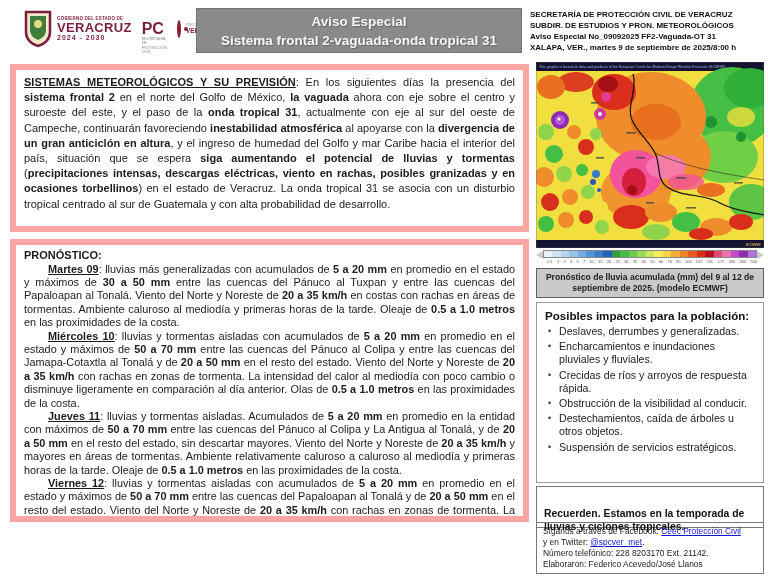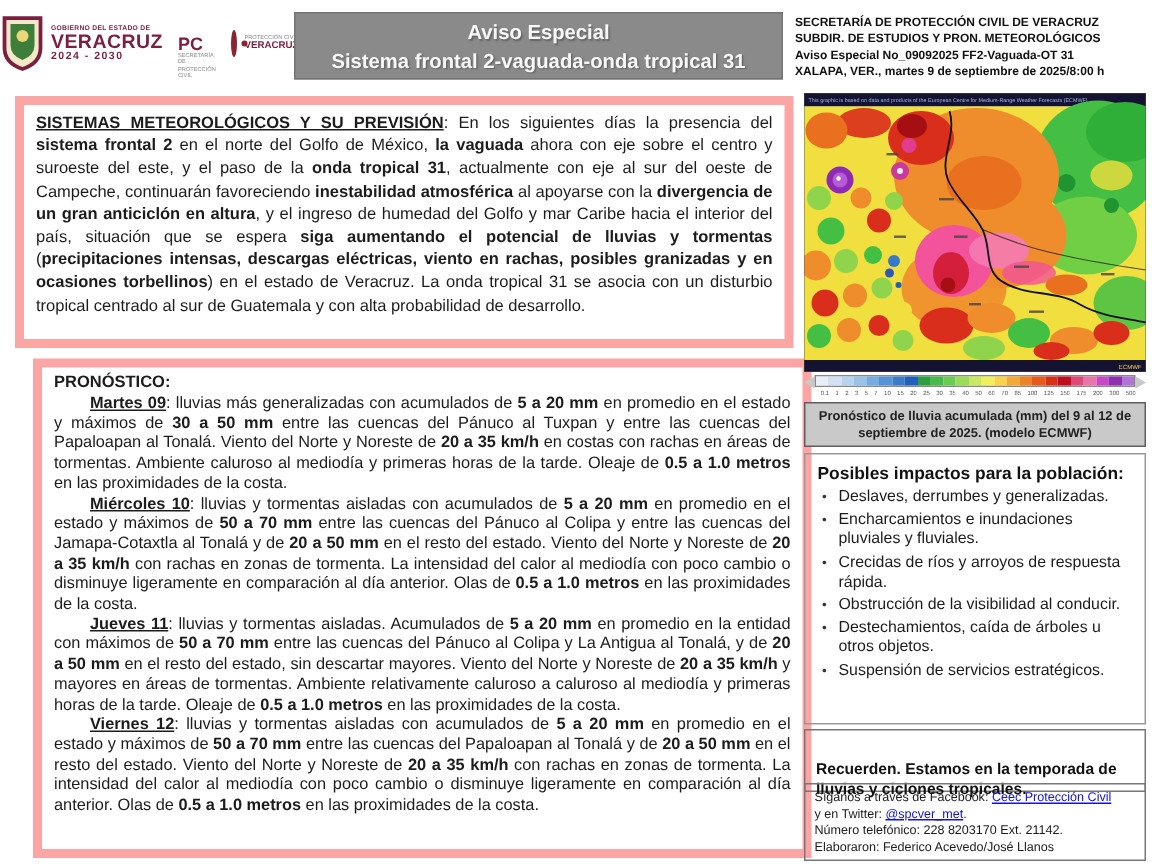--- a/index.html
+++ b/index.html
@@ -5,47 +5,47 @@
   * { margin:0; padding:0; box-sizing:border-box; }
   html,body { background:#ffffff; }
   body { font-family:"Liberation Sans","DejaVu Sans",sans-serif; color:#222; }
   .page { position:relative; width:768px; height:576px; background:#fff; overflow:hidden; }
 
   .b { font-weight:bold; }
   .u { text-decoration:underline; }
   .link { color:#1414cc; text-decoration:underline; cursor:pointer; }
 
   
-  .logos { position:absolute; left:8px; top:5px; width:184px; height:48px; display:flex; align-items:center; gap:5px;justify-content:center; }
+  .logos { position:absolute; left:24px; top:5px; width:184px; height:48px; display:flex; align-items:center; gap:5px; }
   .crest { flex:0 0 auto; }
   .gob-text { line-height:1; color:#7a1f3f; }
   .gob-small { font-size:4.5px; font-weight:bold; letter-spacing:.2px; }
   .gob-name { font-size:13px; font-weight:bold; letter-spacing:.3px; }
   .gob-years { font-size:7px; font-weight:bold; letter-spacing:1px; }
   .vdiv { width:1px; height:30px; background:#bbb; }
   .pc-block { line-height:1; color:#7a1f3f; }
-  .pc-big { font-size:12px; font-weight:bold;margin-top:18px; }
+  .pc-big { font-size:16px; font-weight:bold;margin-top:18px; }
   .pc-sub { font-size:3.8px; color:#8a8a8a; margin-top:1px; }
   .round-logo { width:18px; height:18px; border-radius:50%; border:2px solid #8c2332; position:relative; background:#f6efe9; }
   .round-logo::after { content:""; position:absolute; left:5px; top:5px; width:4px; height:4px; border-radius:50%; background:#8c2332; }
   .logo3-text { line-height:1; color:#7a1f3f; }
   .logo3-top { font-size:3.8px; color:#8a8a8a; }
   .logo3-name { font-size:6.5px; font-weight:bold; }
 
   .banner { position:absolute; left:196px; top:8px; width:326px; height:45px; background:#8a8a8a; border:1px solid #747474;
             display:flex; flex-direction:column; align-items:center; justify-content:center;
             color:#f8f8f8; font-weight:bold; font-size:13.5px; line-height:19px; text-shadow:1px 1px 1px rgba(70,70,70,.55); }
 
   .org { position:absolute; left:530px; top:9px; width:234px; font-size:8px; font-weight:bold; color:#111;
          text-align:left; line-height:11px; }
 
   
   .box { position:absolute; border:6px solid #fca5a5; background:#fff; overflow:hidden; }
   .box-systems { left:10px; top:64px; width:519px; height:168px; padding:5px 8px; }
-  .box-forecast { left:10px; top:239px; width:519px; height:333px; padding:4px 8px;margin-left:12px; }
+  .box-forecast { left:10px; top:239px; width:519px; height:283px; padding:4px 8px; }
   .doc-par { font-size:11px; line-height:15.2px; text-align:justify; color:#1c1c1c; }
   .fc-title { font-size:11px; font-weight:bold; line-height:13.5px; color:#1c1c1c; }
   .fc-par { font-size:10.9px; line-height:13.4px; text-align:justify; text-indent:24px; color:#1c1c1c; }
 
   
   .mapwrap { position:absolute; left:536px; top:62px; width:228px; height:186px; }
   .colorbar { position:absolute; left:536px; top:250px; width:228px; height:15px; }
   .cb-segs { display:flex; height:8px; margin:0 7px; border:0.5px solid #888; }
   .cb-segs > div { flex:1 1 auto; }
   .cb-segs::before, .cb-segs::after { content:""; position:absolute; top:0.5px; width:0; height:0; border-top:4px solid transparent; border-bottom:4px solid transparent; }

